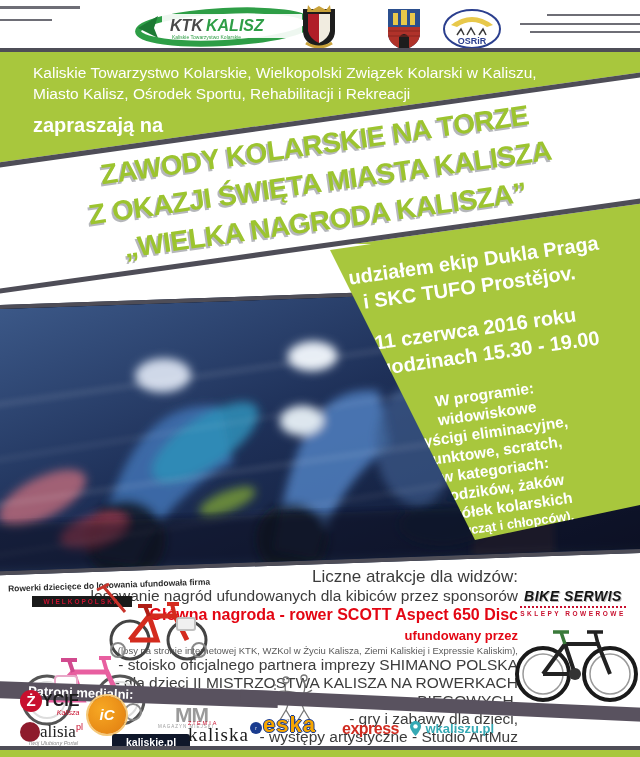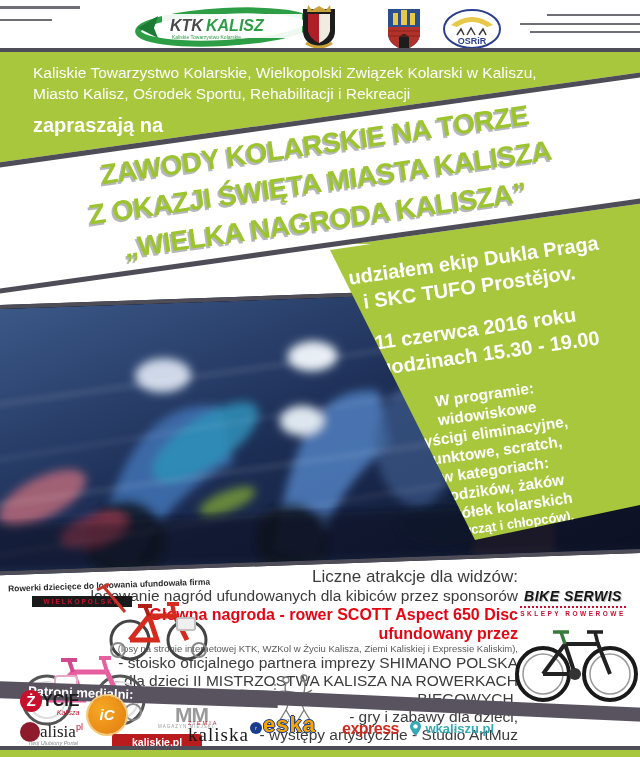--- a/index.html
+++ b/index.html
@@ -37,21 +37,21 @@
   .ev-big{font-size:20px;line-height:26px;}
   .ev-prog{font-size:15.5px;line-height:19px;}
   .ev-small{font-size:13px;line-height:17px;}
   .ev-gap1{height:16px;} .ev-gap2{height:18px;}
 
   
   .attractions{position:absolute;right:122px;top:566px;width:440px;text-align:right;color:#3c3c3c;}
   .at-head{font-size:17px;line-height:21px;}
   .at-line{font-size:15.5px;line-height:18px;}
   .at-prize{font-size:16px;line-height:19px;font-weight:bold;color:#e30613;}
-  .at-prize .suffix{font-size:16px;}
+  .at-prize .suffix{font-size:13px;}
   .at-note{font-size:9.5px;line-height:11px;color:#5a5a5a;}
 
   .bikes-note{position:absolute;left:8px;top:580px;font-size:8.5px;font-weight:bold;color:#2b2b2b;
     transform:rotate(-2deg);}
   .case-logo{position:absolute;left:32px;top:595px;width:100px;text-align:center;}
   .case-top{font-size:17px;font-weight:bold;font-style:italic;color:#c8102e;letter-spacing:0;}
   .case-ih{display:inline-block;width:13px;height:13px;background:
     linear-gradient(90deg,#c8102e 50%,#1a1a1a 50%);vertical-align:middle;margin-left:2px;}
   .case-bar{margin-top:1px;background:#1a1a1a;color:#c8102e;font-size:6.5px;letter-spacing:2px;
     padding:2px 0;font-weight:bold;}
@@ -76,22 +76,22 @@
   .zycie-sub{display:block;font-size:7px;color:#c8102e;text-align:right;margin-top:-3px;font-style:italic;}
   .ic-circle{width:38px;height:38px;border-radius:50%;background:radial-gradient(circle at 35% 35%,#f7a823,#e07c10);
     color:#fff;font-weight:bold;font-style:italic;font-size:15px;text-align:center;line-height:38px;
     box-shadow:0 0 0 2px #f5c97a;}
   .mm-txt{font-size:21px;font-weight:bold;color:#9a9a9a;letter-spacing:-1px;line-height:18px;text-align:right;}
   .mm-sub{font-size:4.5px;color:#9a9a9a;letter-spacing:1px;text-align:center;}
   .calisia-circle{display:inline-block;width:20px;height:20px;border-radius:50%;background:#8e1b2c;vertical-align:middle;}
   .calisia-txt{font-family:"Liberation Serif",serif;font-size:17px;color:#222;vertical-align:middle;}
   .calisia-sup{color:#c8102e;font-size:9px;}
   .calisia-sub{display:block;font-size:5.5px;color:#888;font-style:italic;margin-top:-2px;margin-left:8px;}
-  .kaliskie-box{background:#b91c1c;color:#fff;font-weight:bold;font-size:10.5px;border-radius:3px;
-    padding:2px 20px;display:inline-block;}
+  .kaliskie-box{background:#0f172a;color:#fff;font-weight:bold;font-size:10.5px;border-radius:3px;
+    padding:2px 14px;display:inline-block;}
   .kaliska-txt{font-family:"Liberation Serif",serif;font-size:19px;color:#1a1a1a;letter-spacing:1px;}
   .kaliska-sub{display:block;font-size:5.5px;color:#c8102e;letter-spacing:2px;margin-bottom:-2px;}
   .eska-txt{font-weight:bold;font-size:22px;color:#f7a600;letter-spacing:1px;
     text-shadow:-1px 0 #1a3c8f,1px 0 #1a3c8f,0 -1px #1a3c8f,0 1px #1a3c8f;}
   .eska-dot{display:inline-block;width:12px;height:12px;border-radius:50%;background:#1a3c8f;
     color:#fff;font-size:5px;text-align:center;line-height:12px;vertical-align:middle;margin-right:1px;}
   .express-txt{font-weight:bold;font-size:16px;color:#d02b20;letter-spacing:-0.5px;}
   .wkaliszu-txt{font-weight:bold;font-size:13px;color:#35a9b4;vertical-align:middle;}
 
   .bottom-dark{position:absolute;left:0;top:746px;width:640px;height:4px;background:#4e4d57;}

